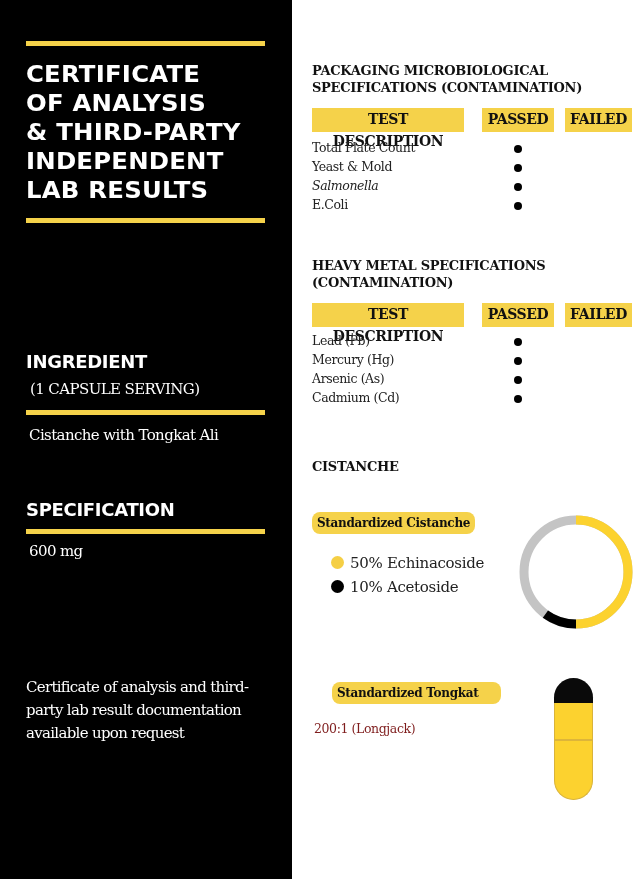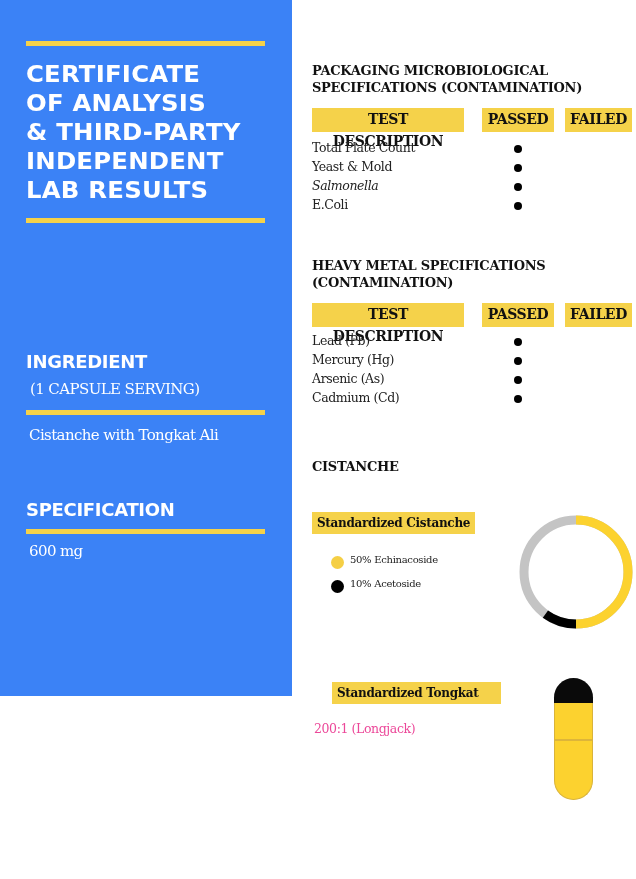--- a/index.html
+++ b/index.html
@@ -1,19 +1,19 @@
 <!DOCTYPE html>
 <html><head>
   <meta charset="utf-8">
   <style>
     * { box-sizing: border-box; margin: 0; padding: 0; }
     html, body { width: 636px; height: 879px; overflow: hidden; background: #ffffff; }
     body { position: relative; font-family: "DejaVu Serif", serif; }
 
-    .left-panel { position: absolute; left: 0; top: 0; width: 292px; height: 696px; background: #3b82f6; }
+    .left-panel { position: absolute; left: 0; top: 0; width: 292px; height: 879px; background: #000000; }
     .right-panel { position: absolute; left: 292px; top: 0; width: 344px; height: 879px; background: #ffffff; }
 
     .ybar { position: absolute; left: 26px; width: 239px; height: 5px; background: #f5d24a; }
 
     .hero-title {
       position: absolute; left: 26px; top: 60px; width: 260px;
       color: #ffffff; font-family: "DejaVu Sans", sans-serif; font-weight: bold;
       font-size: 23px; line-height: 29px; letter-spacing: 0.2px; text-transform: uppercase;
       transform: scaleX(1.06); transform-origin: left top;
     }
@@ -34,24 +34,25 @@
       font-size: 14px; font-weight: bold; line-height: 22px; text-align: center;
       letter-spacing: -0.4px; font-family: "DejaVu Serif", serif;
     }
     .row-label { position: absolute; left: 20px; font-size: 12.5px; color: #222222; letter-spacing: -0.4px; font-family: "DejaVu Serif", serif; }
     .dot { position: absolute; width: 8px; height: 8px; border-radius: 50%; background: #000000; left: 222px; }
 
     .tag-box {
       position: absolute; left: 20px; height: 22px; background: #f5d24a; color: #111111;
       font-size: 12px; font-weight: bold; line-height: 22px; padding-left: 5px; letter-spacing: -0.3px;
       font-family: "DejaVu Serif", serif;
+      border-radius: 8px;
     }
     .legend-dot { position: absolute; left: 39px; width: 13px; height: 13px; border-radius: 50%; }
-    .legend-label { position: absolute; left: 58px; font-size: 10px; color: #222222; letter-spacing: -0.3px; font-family: "DejaVu Serif", serif; }
-    .plain-text { position: absolute; left: 22px; font-size: 12.5px; color: #ec4899; letter-spacing: -0.4px; font-family: "DejaVu Serif", serif; }
+    .legend-label { position: absolute; left: 58px; font-size: 15px; color: #222222; letter-spacing: -0.3px; font-family: "DejaVu Serif", serif; }
+    .plain-text { position: absolute; left: 22px; font-size: 12.5px; color: #7f1d1d; letter-spacing: -0.4px; font-family: "DejaVu Serif", serif; }
 
     .donut { position: absolute; left: 227px; top: 515px; width: 114px; height: 114px; }
 
     .capsule { position: absolute; left: 262px; top: 678px; width: 39px; height: 122px; }
     .capsule-cap { position: absolute; left: 0; top: 0; width: 39px; height: 25px; background: #0a0a0a; border-radius: 20px 20px 0 0; }
     .capsule-body { position: absolute; left: 0; top: 25px; width: 39px; height: 97px; background: #fcd22f; border: 1px solid #d9b33b; border-top: none; border-radius: 0 0 20px 20px; }
     .capsule-seam { position: absolute; left: 0; top: 36px; width: 37px; height: 2px; background: #ddb53a; }
   </style>
 </head>
 <body>
@@ -69,20 +70,21 @@
 
   <div class="sec-heading" style="top:351px;">INGREDIENT</div>
   <div class="sub-heading" style="top:380px;">(1 CAPSULE SERVING)</div>
   <div class="ybar" style="top:410px;"></div>
   <div class="left-text" style="top:426px;">Cistanche with Tongkat Ali</div>
 
   <div class="sec-heading" style="top:499px;">SPECIFICATION</div>
   <div class="ybar" style="top:529px;"></div>
   <div class="left-text" style="top:542px;text-align:right;">600 mg</div>
 
+  <div class="left-para">Certificate of analysis and third-party lab result documentation available upon request</div>
 </div>
 
 <div class="right-panel">
 
   <div class="r-heading" style="top:62px;">
     <div>PACKAGING MICROBIOLOGICAL</div>
     <div>SPECIFICATIONS (CONTAMINATION)</div>
   </div>
   <div class="hdr-box" style="left:20px; top:108px; width:152px;">TEST DESCRIPTION</div>
   <div class="hdr-box" style="left:190px; top:108px; width:72px;">PASSED</div>

